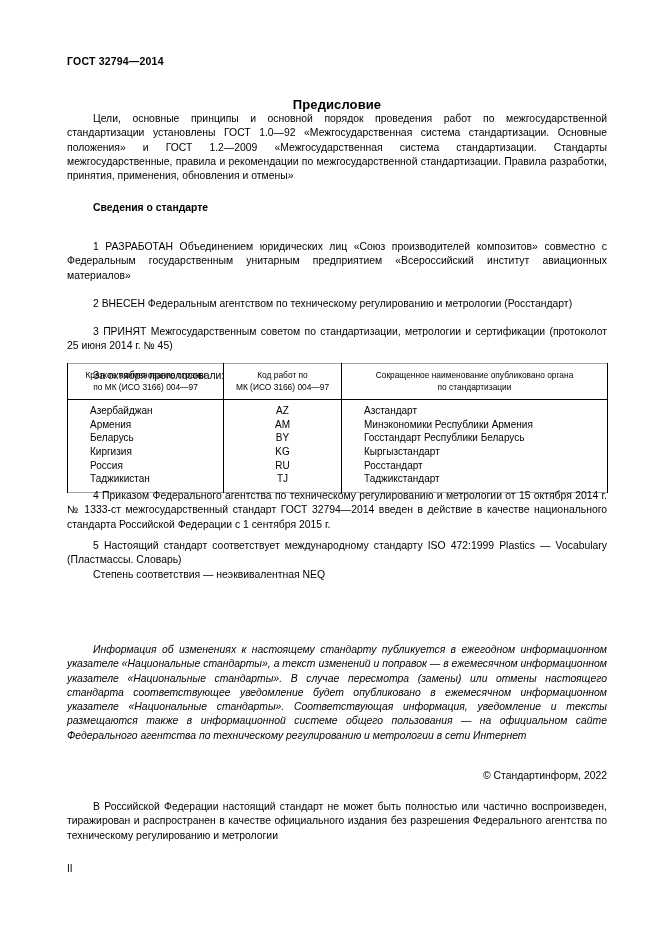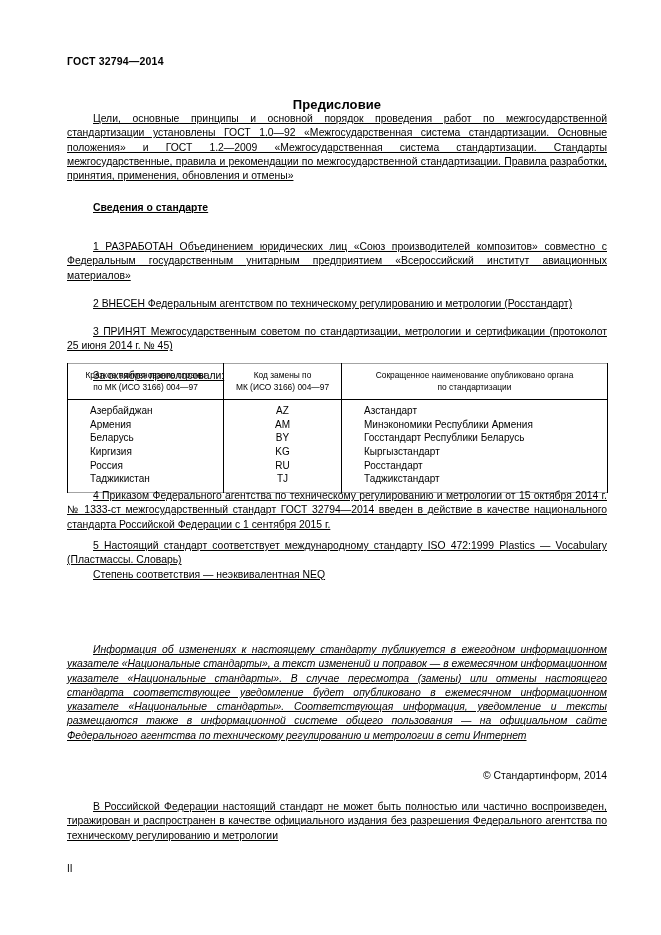--- a/index.html
+++ b/index.html
@@ -48,21 +48,20 @@
   }
 
   
   .para {
     font-size: 10.4px;
     line-height: 14.3px;
     text-align: justify;
     text-justify: inter-word;
     margin: 0;
     hyphens: none;
-    text-decoration: underline;
   }
   .para.indent { text-indent: 26px; }
   .para.tight  { text-align: left; }
   .italic {
     font-style: italic;
   }
   .bold { font-weight: bold; }
 
   .block {
     position: absolute;
@@ -165,21 +164,21 @@
         <col class="col-b">
         <col class="col-c">
     </colgroup>
     <thead>
       <tr>
         <th>
           <span class="cellline">Краткое наименование страны</span>
           <span class="cellline">по МК (ИСО 3166) 004—97</span>
         </th>
         <th>
-          <span class="cellline">Код замены по</span>
+          <span class="cellline">Код работ по</span>
           <span class="cellline">МК (ИСО 3166) 004—97</span>
         </th>
         <th>
           <span class="cellline">Сокращенное наименование опубликовано органа</span>
           <span class="cellline">по стандартизации</span>
         </th>
       </tr>
     </thead>
     <tbody>
       <tr>
@@ -218,21 +217,21 @@
   <div class="block" style="top:539px;">
     <p class="para indent">5  Настоящий стандарт соответствует международному стандарту ISO 472:1999 Plastics — Vocabulary (Пластмассы. Словарь)</p>
     <p class="para tight" style="text-indent:26px;">Степень соответствия — неэквивалентная NEQ</p>
   </div>
 
 
   <div class="block" style="top:643px;">
     <p class="para indent italic">Информация об изменениях к настоящему стандарту публикуется в ежегодном информационном указателе «Национальные стандарты», а текст изменений и поправок — в ежемесячном информационном указателе «Национальные стандарты». В случае пересмотра (замены) или отмены настоящего стандарта соответствующее уведомление будет опубликовано в ежемесячном информационном указателе «Национальные стандарты». Соответствующая информация, уведомление и тексты размещаются также в информационной системе общего пользования — на официальном сайте Федерального агентства по техническому регулированию и метрологии в сети Интернет</p>
   </div>
 
-  <div class="copyright">© Стандартинформ, 2014</div>
+  <div class="copyright">© Стандартинформ, 2022</div>
 
   <div class="block" style="top:800px;">
     <p class="para indent">В Российской Федерации настоящий стандарт не может быть полностью или частично воспроизведен, тиражирован и распространен в качестве официального издания без разрешения Федерального агентства по техническому регулированию и метрологии</p>
   </div>
 
   <div class="folio">II</div>
 
 </div>
 
 </body></html>

